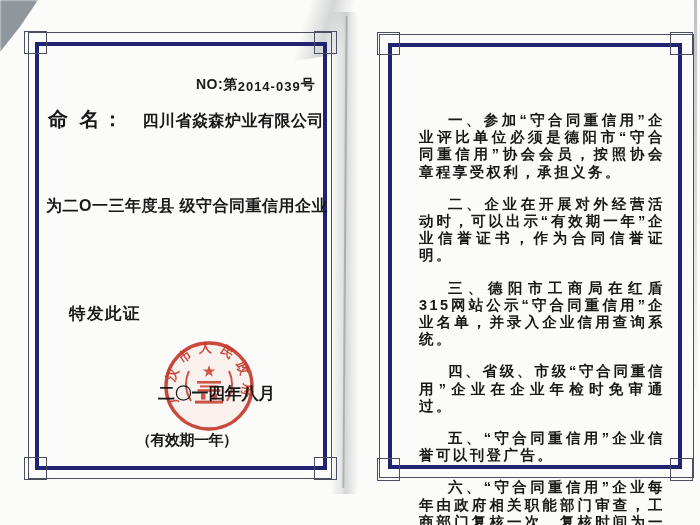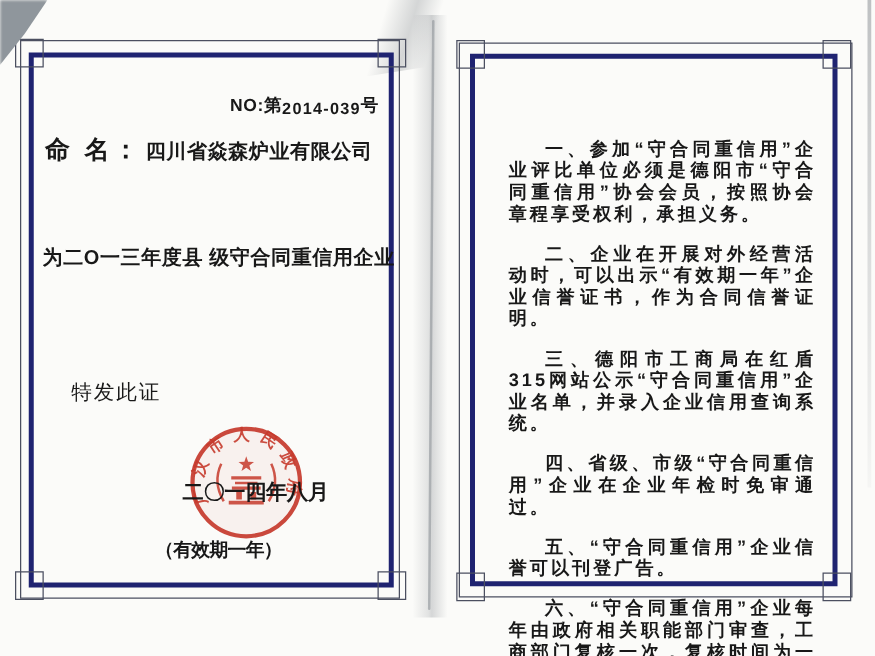--- a/index.html
+++ b/index.html
@@ -37,21 +37,21 @@
     left:344px;top:16px;width:2px;height:472px;border-radius:1px;
     background:rgba(118,124,130,.45);transform:rotate(.4deg);z-index:1;
   }
   .edge-right{
     left:694px;top:0;width:3px;height:390px;
     background:linear-gradient(180deg,rgba(140,145,150,.55),rgba(140,145,150,.05));
     z-index:1;
   }
 
   
-  .page{left:0;top:0;width:604px;height:525px;z-index:2;padding-left:25px;}
+  .page{left:12px;top:0;width:604px;height:525px;z-index:2;padding-left:25px;}
   .thin-rect{border:1.5px solid var(--thin);background:transparent;}
   .thick-rect{border:4px solid var(--navy);background:transparent;}
   .sq{width:23px;height:23px;border:1.5px solid var(--thin);background:transparent;}
 
   
   .lp-thin {left:16px;top:32px;width:304px;height:447px;}
   .lp-thick{left:23px;top:42px;width:292px;height:428px;}
   .lp-sq-tl{left:12px; top:31px;}
   .lp-sq-tr{left:302px;top:31px;}
   .lp-sq-bl{left:12px; top:457px;}
@@ -63,23 +63,23 @@
   .rp-sq-tl{left:365px;top:32px;}
   .rp-sq-tr{left:658px;top:32px;}
   .rp-sq-bl{left:365px;top:458px;}
   .rp-sq-br{left:658px;top:458px;}
 
   
   .cert-no{left:184px;top:76px;font-size:14px;font-weight:700;letter-spacing:.5px;white-space:nowrap;}
   .cert-num{font-size:13px;position:relative;top:2px;letter-spacing:1px;}
   .name-line{left:36px;top:106px;white-space:nowrap;}
   .name-label{font-size:20px;font-weight:700;letter-spacing:3px;margin-top:19px;}
-  .company{font-size:16px;font-weight:700;letter-spacing:.5px;margin-left:3px;}
+  .company{font-size:16px;font-weight:700;letter-spacing:.5px;margin-left:17px;}
   .award-line{left:34px;top:196px;font-size:16px;font-weight:700;letter-spacing:.5px;white-space:nowrap;}
-  .issue-line{left:57px;top:303px;font-size:16.5px;font-weight:400;letter-spacing:1.5px;}
+  .issue-line{left:57px;top:303px;font-size:16.5px;font-weight:700;letter-spacing:1.5px;}
   .date-line{left:146px;top:382px;font-size:17px;font-weight:700;letter-spacing:-.3px;z-index:5;white-space:nowrap;}
   .validity-line{left:124px;top:431px;font-size:15px;font-weight:700;letter-spacing:-.5px;}
 
   .seal-svg{left:149px;top:338px;width:96px;height:96px;z-index:4;}
 
   
   .notice-title{left:392px;top:68px;width:274px;text-align:center;
     font-size:18px;font-weight:700;letter-spacing:1px;}
   .notice-body{left:392px;top:97px;width:276px;
     font-size:14.5px;line-height:17.2px;font-weight:700;letter-spacing:2.4px;

